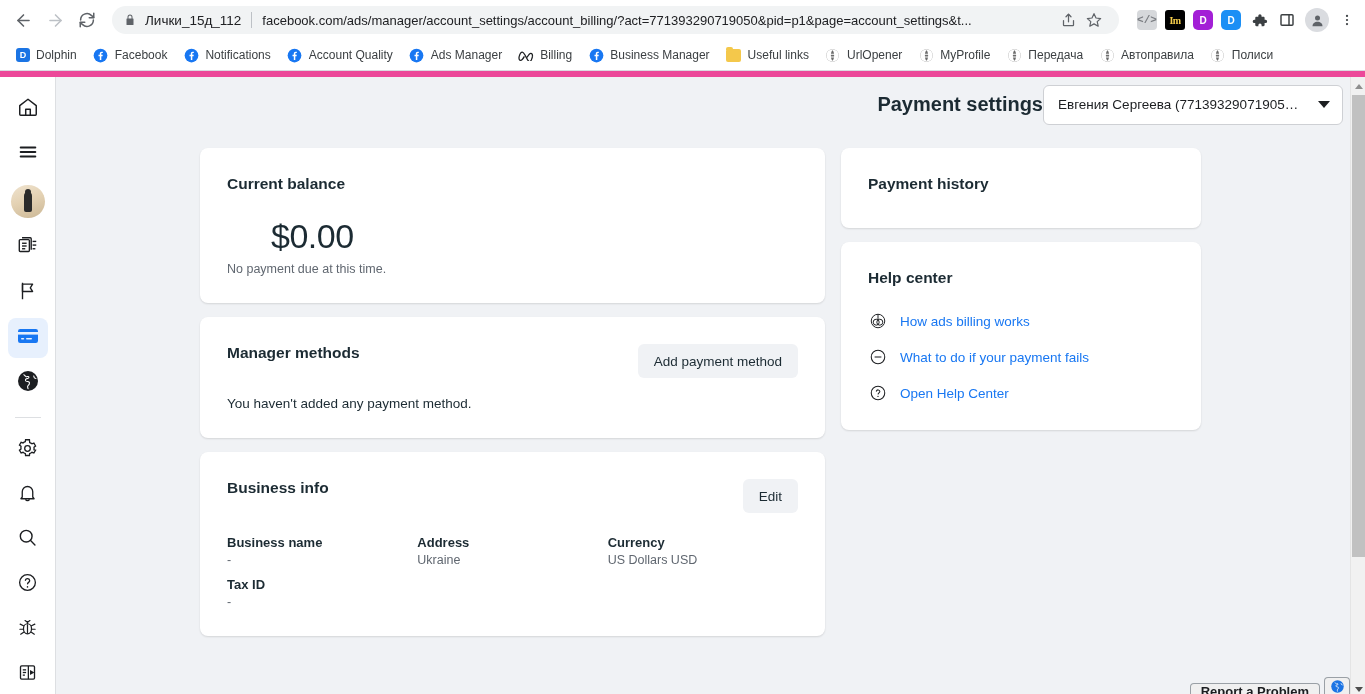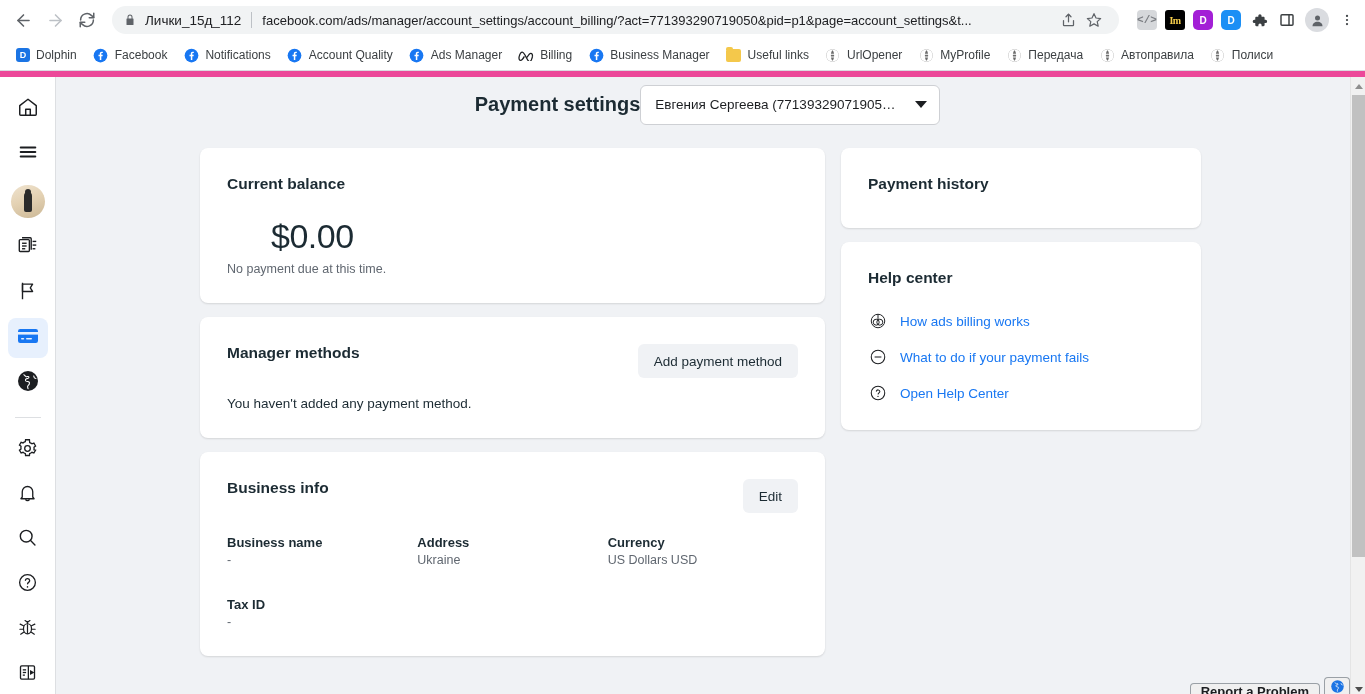--- a/index.html
+++ b/index.html
@@ -135,21 +135,21 @@
   .content {
     flex: 1 1 auto;
     position: relative;
     height: 100%;
     overflow: hidden;
   }
   .page-header {
     height: 55px;
     display: flex;
     align-items: center;
-    justify-content: center;
+    justify-content: flex-end;
     padding: 0 22px 0 16px;
     background: #f0f2f5;
   }
   .page-title {
     font-size: 20px; font-weight: bold; color: #1c2b33;
     padding-left: 0px;
   }
   .acct-select {
     width: 300px; height: 40px;
     background: #ffffff;
@@ -202,21 +202,21 @@
     font-size: 13.5px; color: #1c2b33;
     white-space: nowrap;
   }
   .biz-grid {
     display: flex;
     margin-top: 22px;
   }
   .biz-col { width: 208px; }
   .biz-label { font-size: 13px; font-weight: bold; color: #1c2b33; }
   .biz-value { font-size: 12.5px; color: #606770; margin-top: 3px; }
-  .biz-label.second { margin-top: 30px; }
+  .biz-label.second { margin-top: 10px; }
 
   .link-row {
     display: flex; align-items: center; gap: 12px;
     margin-top: 16px;
   }
   .link-row:first-of-type { margin-top: 18px; }
   .link-row .lnk { font-size: 13.5px; color: #1877f2; }
   .row-ico { width: 20px; height: 20px; flex: 0 0 auto; display: flex; align-items:center; justify-content:center; color: #1c2b33;}
 
   

